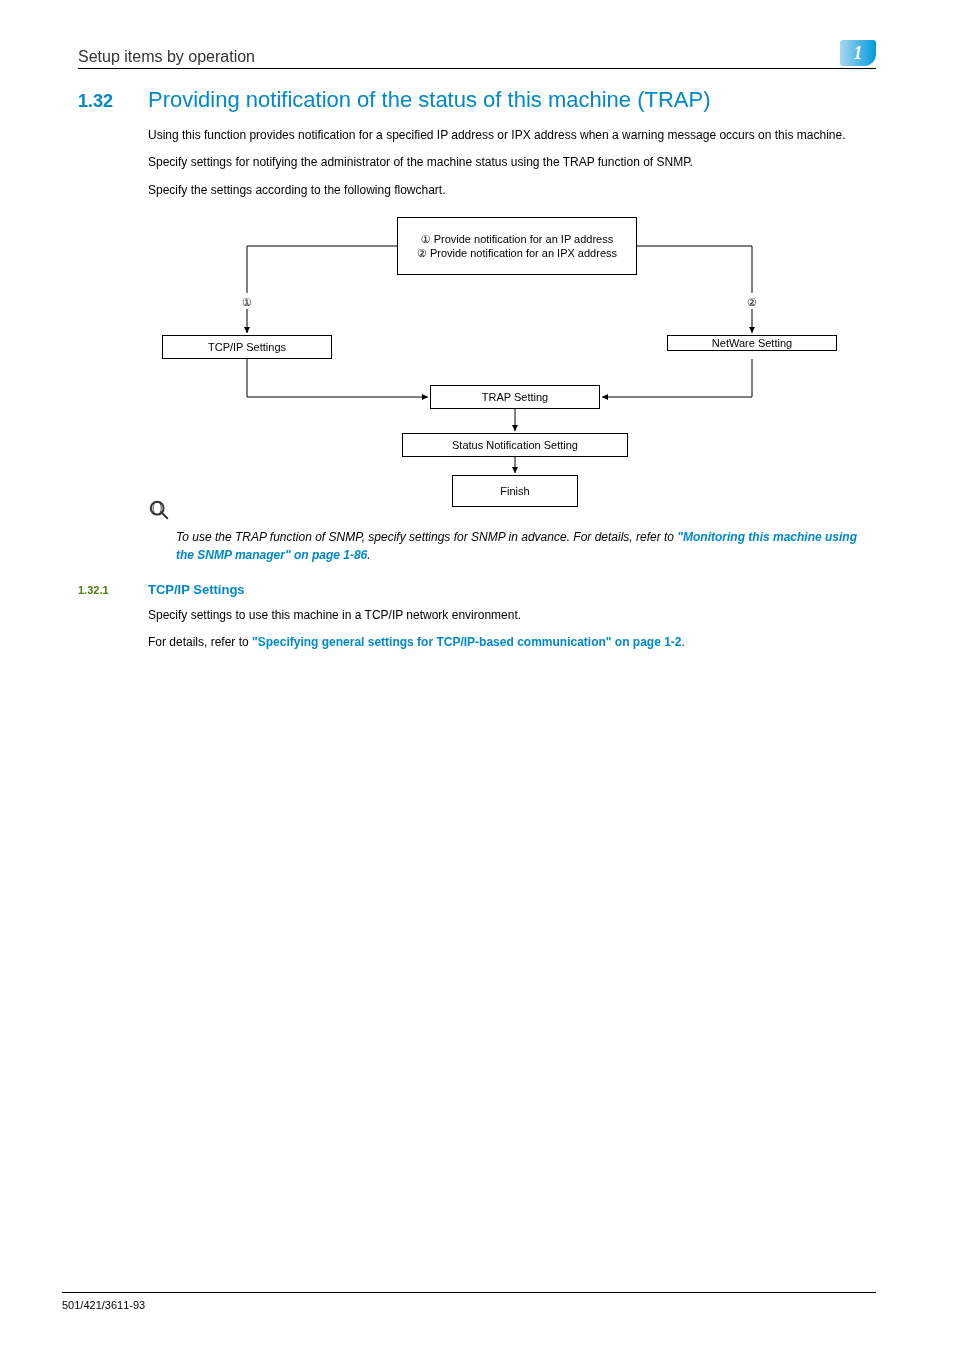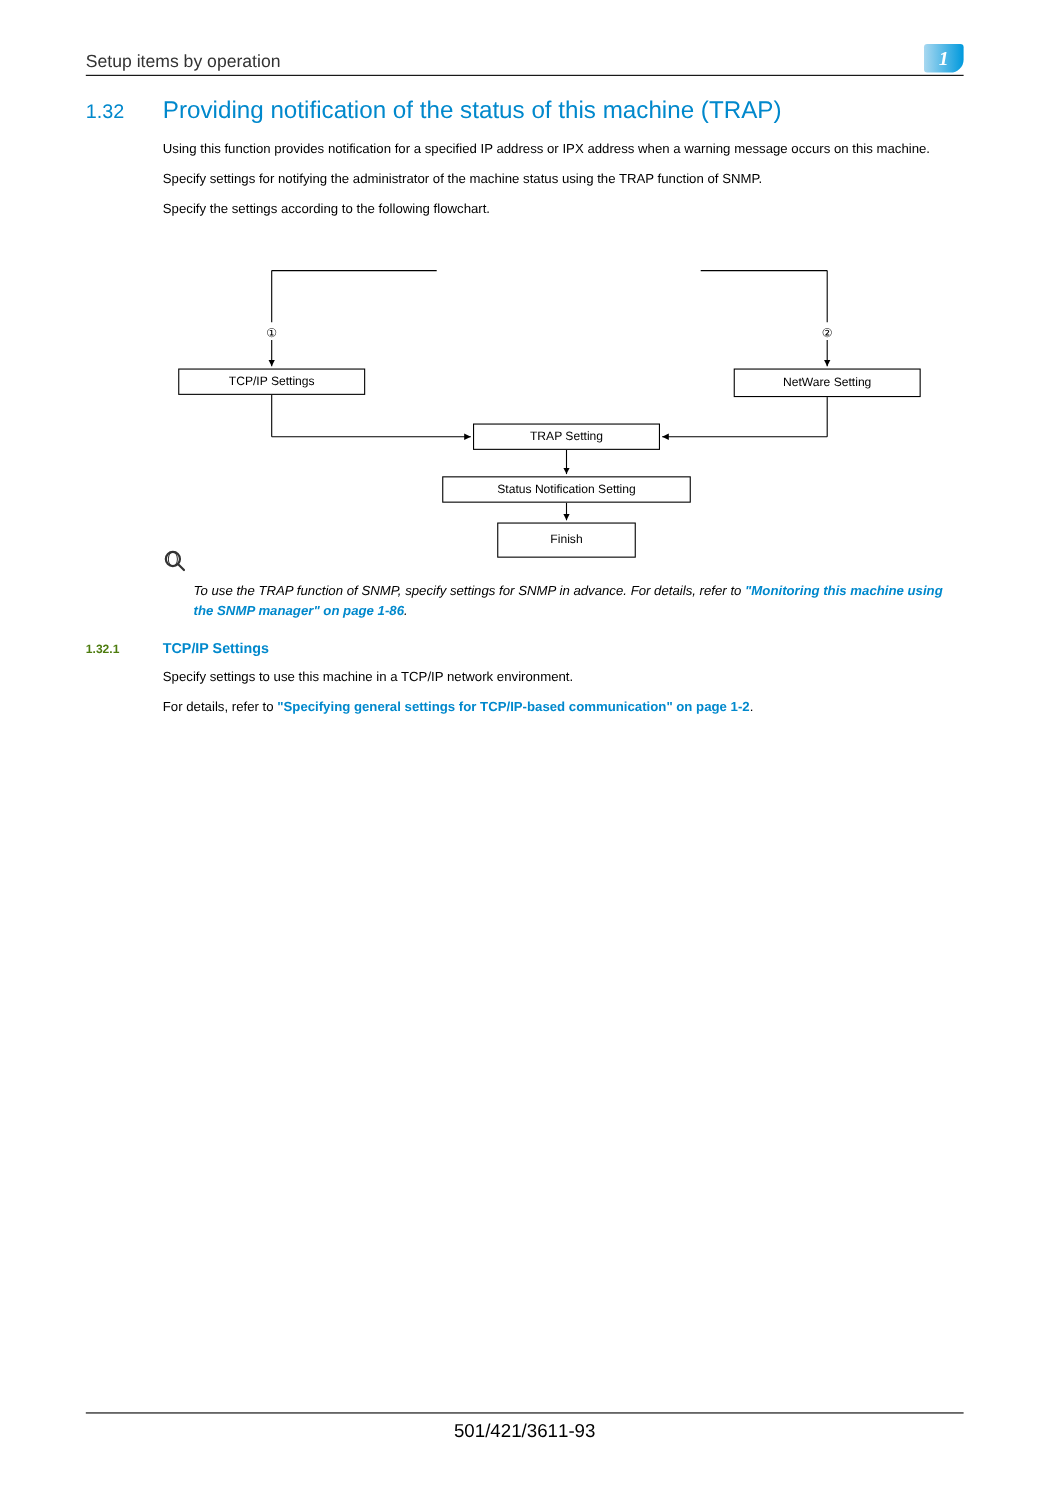--- a/index.html
+++ b/index.html
@@ -45,21 +45,21 @@
       font-style: italic;
       font-family: Georgia, serif;
     }
     .section-heading {
       display: flex;
       align-items: baseline;
       margin-bottom: 14px;
     }
     .section-num {
       color: #0088cc;
-      font-weight: normal;
+      font-weight: bold;
       font-size: 18px;
       width: 70px;
       flex-shrink: 0;
     }
     .section-title {
       color: #0088cc;
       font-weight: normal;
       font-size: 22px;
     }
     .body-text {
@@ -82,21 +82,21 @@
       background: #fff;
       text-align: center;
       display: flex;
       align-items: center;
       justify-content: center;
       padding: 4px 6px;
       line-height: 1.3;
     }
     .fc-top { left: 290px; top: 0; width: 240px; height: 58px; flex-direction: column; }
     .fc-tcpip { left: 55px; top: 118px; width: 170px; height: 24px; }
-    .fc-netware { left: 560px; top: 118px; width: 170px; height: 26px; }
+    .fc-netware { left: 560px; top: 118px; width: 170px; height: 16px; }
     .fc-trap { left: 323px; top: 168px; width: 170px; height: 24px; }
     .fc-status { left: 295px; top: 216px; width: 226px; height: 24px; }
     .fc-finish { left: 345px; top: 258px; width: 126px; height: 32px; }
     .fc-label {
       position: absolute;
       font-family: Arial, sans-serif;
       font-size: 11px;
     }
     .fc-label-1 { left: 135px; top: 79px; }
     .fc-label-2 { left: 640px; top: 79px; }
@@ -144,27 +144,27 @@
       font-weight: bold;
       font-size: 13px;
     }
     .inline-link {
       color: #0088cc;
       font-weight: bold;
     }
     .footer {
       position: absolute;
       bottom: 40px;
-      left: 78px;
+      left: 62px;
       right: 78px;
       border-top: 1px solid #000;
       padding-top: 6px;
       display: flex;
-      justify-content: center;
-      font-size: 17px;
+      justify-content: flex-start;
+      font-size: 11px;
     }
     .magnifier-svg { width: 22px; height: 22px; }
   </style>
 </head>
 <body>
 
 <div class="page">
 
   <div class="header">
     <div class="header-left">Setup items by operation</div>
@@ -203,20 +203,24 @@
       <line x1="140" y1="180" x2="321" y2="180" stroke="#000" stroke-width="1" marker-end="url(#arrow)"></line>
 
       <line x1="645" y1="142" x2="645" y2="180" stroke="#000" stroke-width="1"></line>
       <line x1="645" y1="180" x2="495" y2="180" stroke="#000" stroke-width="1" marker-end="url(#arrow)"></line>
 
       <line x1="408" y1="192" x2="408" y2="214" stroke="#000" stroke-width="1" marker-end="url(#arrow)"></line>
 
       <line x1="408" y1="240" x2="408" y2="256" stroke="#000" stroke-width="1" marker-end="url(#arrow)"></line>
     </svg>
 
+    <div class="fc-box fc-top">
+      <div>① Provide notification for an IP address</div>
+      <div>② Provide notification for an IPX address</div>
+    </div>
     <div class="fc-label fc-label-1">①</div>
     <div class="fc-label fc-label-2">②</div>
     <div class="fc-box fc-tcpip">TCP/IP Settings</div>
     <div class="fc-box fc-netware">NetWare Setting</div>
     <div class="fc-box fc-trap">TRAP Setting</div>
     <div class="fc-box fc-status">Status Notification Setting</div>
     <div class="fc-box fc-finish">Finish</div>
   </div>
 
   <div class="detail-block">

